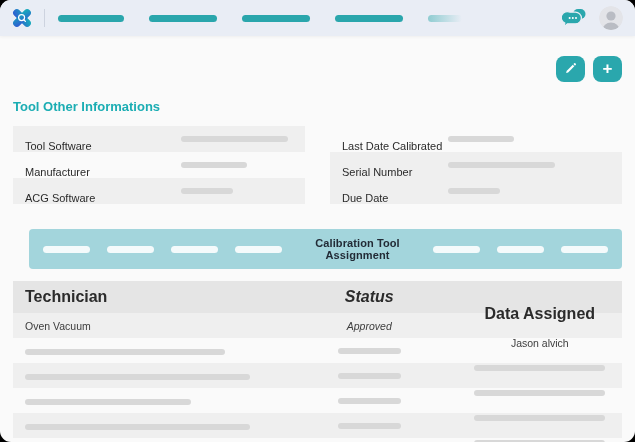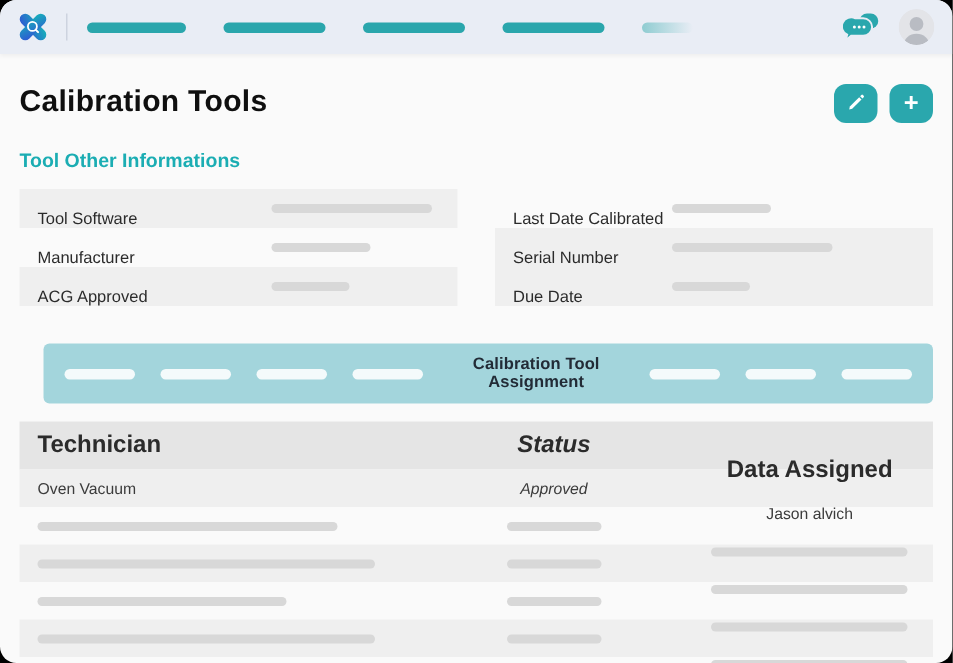--- a/index.html
+++ b/index.html
@@ -112,21 +112,20 @@
             <path d="M3.5 24 a8.5 7.5 0 0 1 17 0z"></path>
           </g>
         </svg>
       </div>
     </div>
   </div>
 
   <div class="content">
 
     <div class="title-row">
-      <h1 class="page-title">Calibration Tools</h1>
       <div class="title-actions">
         <button class="icon-btn">
           <span style="display:flex;">
             <svg width="13" height="13" viewBox="0 0 16 16">
               <path fill="#fff" d="M10.8 3.4l1.9 1.9-7.6 7.6-2.5.6.6-2.5z"></path>
               <path fill="#fff" d="M11.6 2.6l1-1a.9.9 0 0 1 1.3 0l.6.6a.9.9 0 0 1 0 1.3l-1 1z"></path>
             </svg>
           </span>
         </button>
         <button class="icon-btn">
@@ -141,21 +140,21 @@
       <div class="info-col col-left">
         <div class="info-row alt">
           <span>Tool Software</span>
           <span class="sbar bar-lg"></span>
         </div>
         <div class="info-row">
           <span>Manufacturer</span>
           <span class="sbar bar-md"></span>
         </div>
         <div class="info-row alt">
-          <span>ACG Approved</span>
+          <span>ACG Software</span>
           <span class="sbar bar-sm"></span>
         </div>
       </div>
       <div class="info-col col-right">
         <div class="info-row">
           <span>Last Date Calibrated</span>
           <span class="sbar bar-md"></span>
         </div>
         <div class="info-row alt">
           <span>Serial Number</span>

